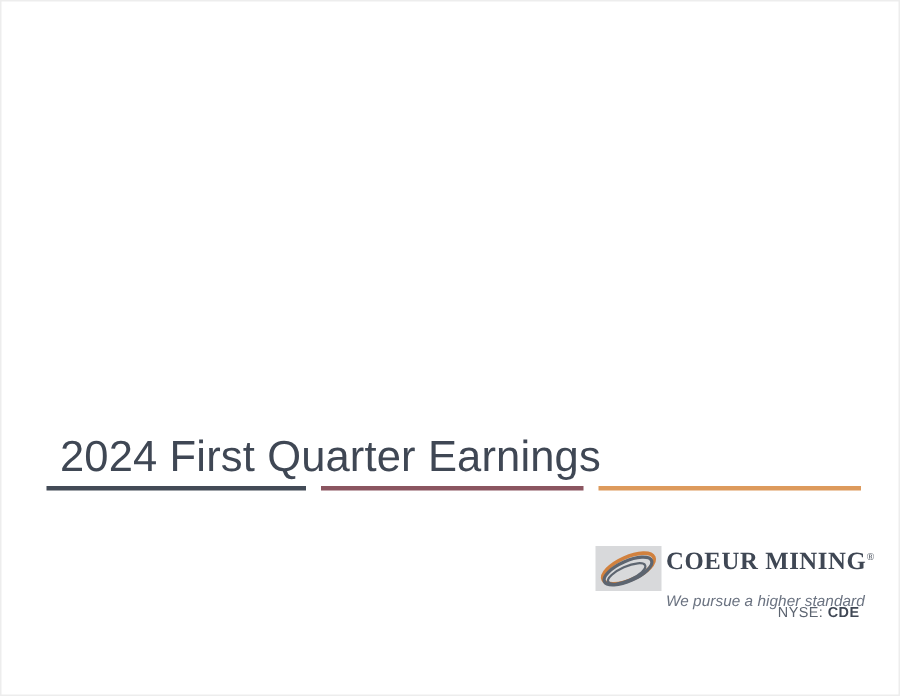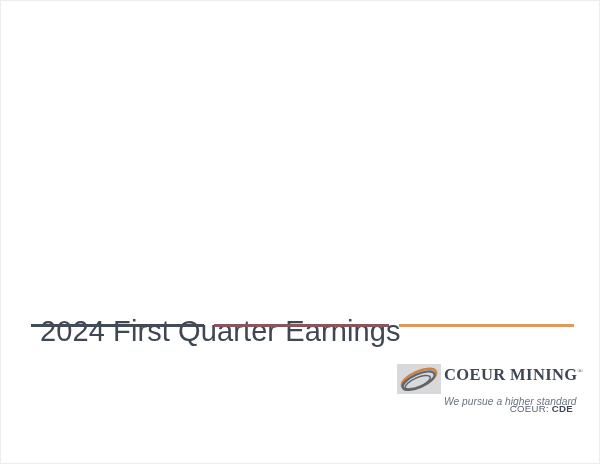--- a/index.html
+++ b/index.html
@@ -24,21 +24,20 @@
   .title {
     position: absolute;
     left: 39px;
     top: 286px;
     font-size: 29px;
     font-weight: 400;
     letter-spacing: 0.1px;
     color: #3f4754;
     white-space: nowrap;
     line-height: 36px;
-    margin-top: 26px;
   }
 
   
   .rule {
     position: absolute;
     height: 3px;
     top: 323px;
   }
   .rule-navy  { left: 30px;  width: 173px; background: #434b57; }
   .rule-maroon{ left: 213px; width: 175px; background: #8b5560; }
@@ -148,16 +147,16 @@
         </svg>
       </div>
 
       <div class="logo-words">
         <div class="wordmark"><span>COEUR MINING</span><span class="reg">®</span></div>
         <div class="tagline">We pursue a higher standard</div>
       </div>
 
     </div>
 
-    <div class="ticker"><span>COEUR:</span> <span class="sym">CDE</span></div>
+    <div class="ticker"><span>NYSE:</span> <span class="sym">CDE</span></div>
   </div>
 
 </div>
 
 </body></html>

